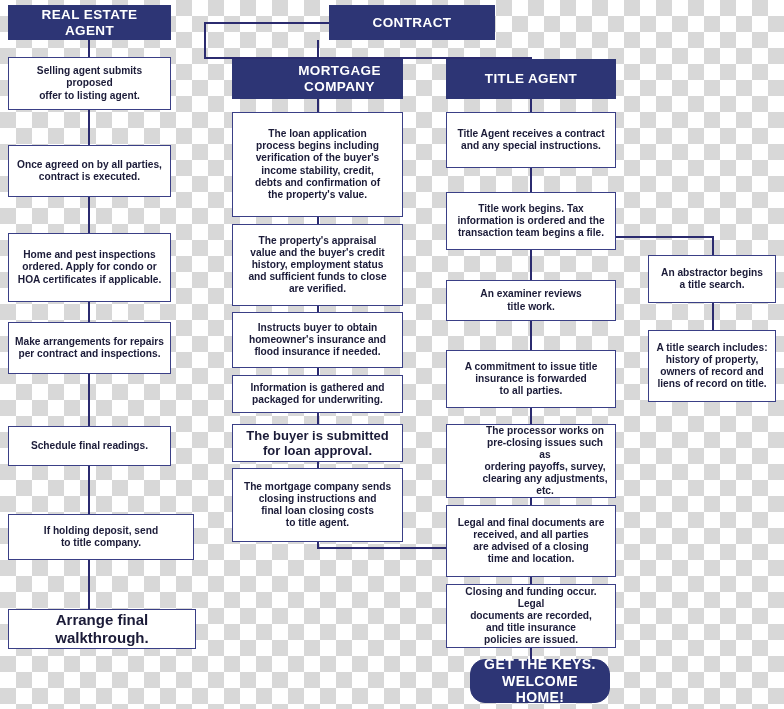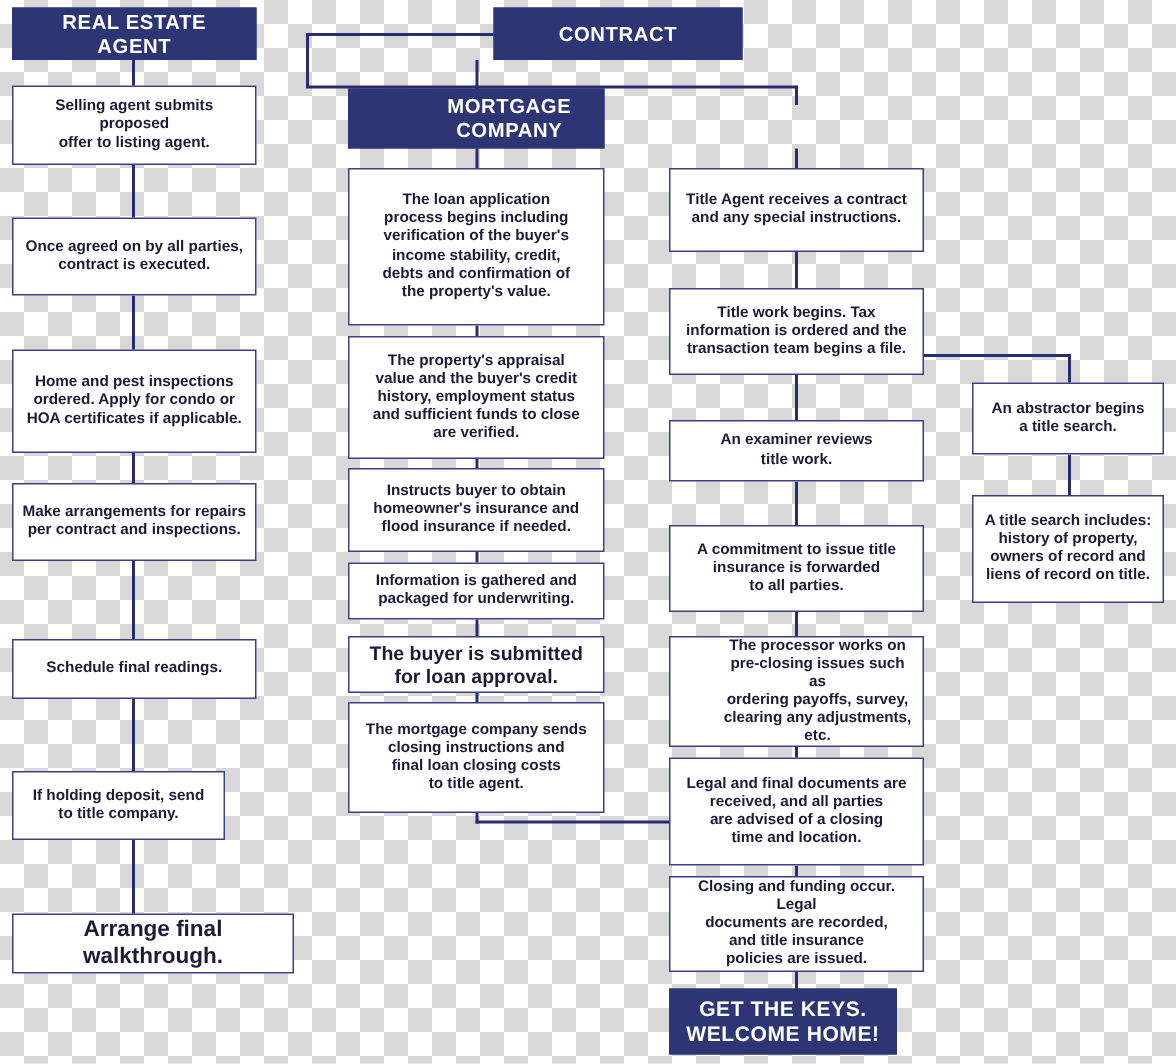--- a/index.html
+++ b/index.html
@@ -116,20 +116,23 @@
   </div>
 
   <div class="node header" style="left:329px; top:5px; width:166px; height:35px; font-size:13.5px;">
     <span class="txt">CONTRACT</span>
   </div>
 
   <div class="node header" style="left:232px; top:59px; width:171px; height:40px; font-size:13.5px;padding-left:44px;">
     <span class="txt">MORTGAGE COMPANY</span>
   </div>
 
+  <div class="node header" style="left:446px; top:59px; width:170px; height:40px; font-size:13.5px;">
+    <span class="txt">TITLE AGENT</span>
+  </div>
 
   <div class="node body" style="left:8px; top:57px; width:163px; height:53px; font-size:10.2px;">
     <span class="txt">Selling agent submits proposed
 offer to listing agent.</span>
   </div>
 
   <div class="node body" style="left:8px; top:145px; width:163px; height:52px; font-size:10.2px;">
     <span class="txt">Once agreed on by all parties,
 contract is executed.</span>
   </div>
@@ -142,21 +145,21 @@
 
   <div class="node body" style="left:8px; top:322px; width:163px; height:52px; font-size:10.2px;">
     <span class="txt">Make arrangements for repairs
 per contract and inspections.</span>
   </div>
 
   <div class="node body" style="left:8px; top:426px; width:163px; height:40px; font-size:10.2px;">
     <span class="txt">Schedule final readings.</span>
   </div>
 
-  <div class="node body" style="left:8px; top:514px; width:142px; height:46px; font-size:10.2px;">
+  <div class="node body" style="left:8px; top:514px; width:186px; height:46px; font-size:10.2px;">
     <span class="txt">If holding deposit, send
 to title company.</span>
   </div>
 
   <div class="node body" style="left:8px; top:609px; width:188px; height:40px; font-size:15px;">
     <span class="txt">Arrange final walkthrough.</span>
   </div>
 
   <div class="node body" style="left:232px; top:112px; width:171px; height:105px; font-size:10.2px;">
     <span class="txt">The loan application
@@ -234,21 +237,21 @@
 time and location.</span>
   </div>
 
   <div class="node body" style="left:446px; top:584px; width:170px; height:64px; font-size:10.2px;">
     <span class="txt">Closing and funding occur. Legal
 documents are recorded,
 and title insurance
 policies are issued.</span>
   </div>
 
-  <div class="node header" style="left:446px; top:659px; width:152px; height:44px; font-size:14px;">
+  <div class="node header" style="left:470px; top:659px; width:140px; height:44px; font-size:14px;border-radius:15px;">
     <span class="txt">GET THE KEYS.
 WELCOME HOME!</span>
   </div>
 
   <div class="node body" style="left:648px; top:255px; width:128px; height:48px; font-size:10.2px;">
     <span class="txt">An abstractor begins
 a title search.</span>
   </div>
 
   <div class="node body" style="left:648px; top:330px; width:128px; height:72px; font-size:10.2px;">

